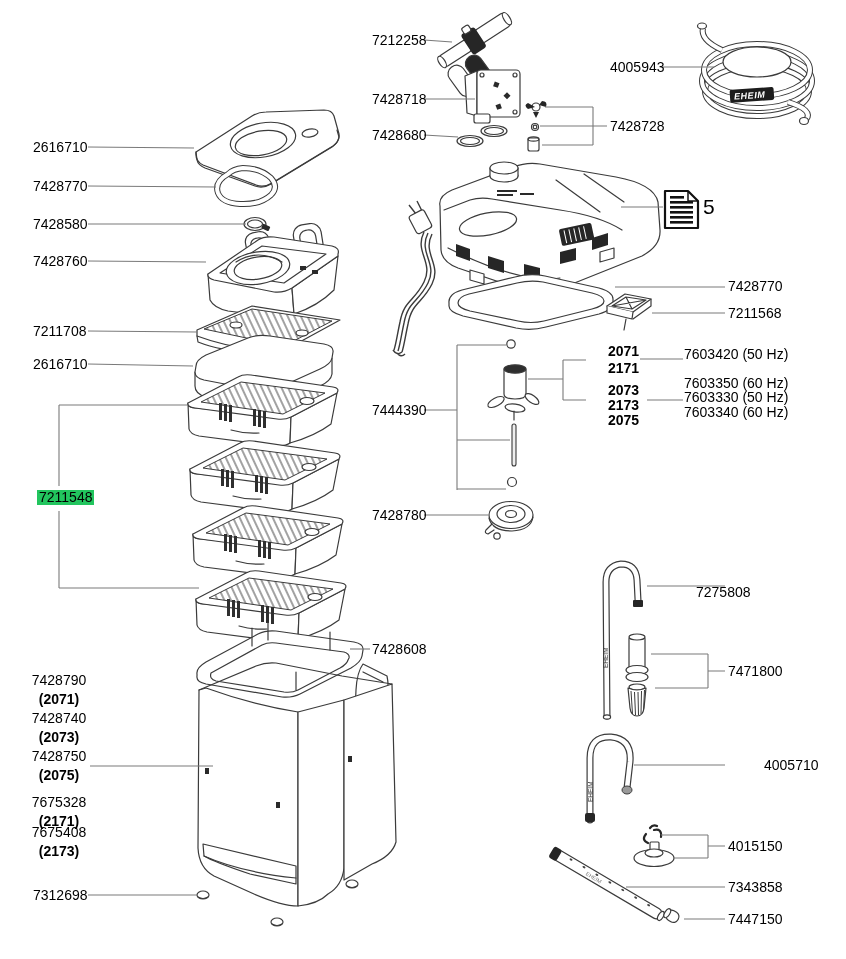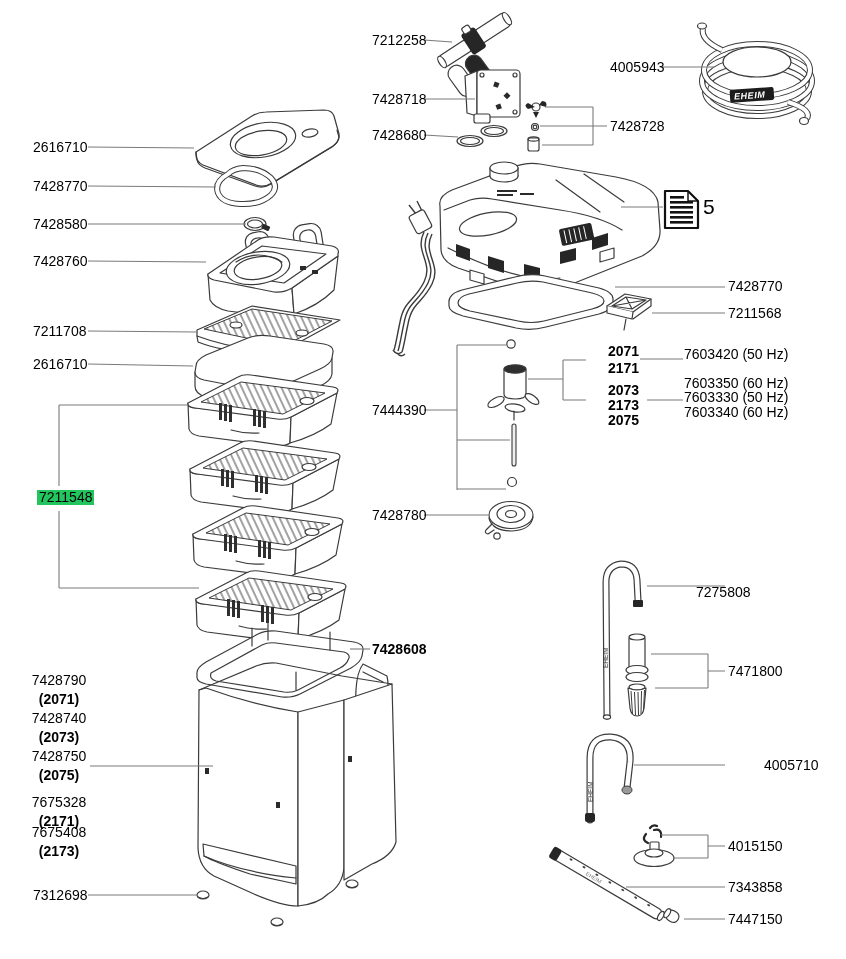--- a/index.html
+++ b/index.html
@@ -432,21 +432,21 @@
 <div class="lbl" style="left:372px;top:33px;">7212258</div>
 <div class="lbl" style="left:372px;top:92px;">7428718</div>
 <div class="lbl" style="left:372px;top:128px;">7428680</div>
 <div class="lbl" style="left:610px;top:60px;">4005943</div>
 <div class="lbl" style="left:610px;top:119px;">7428728</div>
 <div class="ref5" style="left:703px;top:196px;">5</div>
 <div class="lbl" style="left:728px;top:279px;">7428770</div>
 <div class="lbl" style="left:728px;top:306px;">7211568</div>
 <div class="lbl" style="left:372px;top:403px;">7444390</div>
 <div class="lbl" style="left:372px;top:508px;">7428780</div>
-<div class="lbl" style="left:372px;top:642px;font-weight:bold;">7428608</div>
+<div class="lbl" style="left:372px;top:642px;">7428608</div>
 <div class="lbl" style="left:696px;top:579px;margin-top:6px;">7275808</div>
 <div class="lbl" style="left:728px;top:664px;">7471800</div>
 <div class="lbl" style="left:764px;top:758px;">4005710</div>
 <div class="lbl" style="left:728px;top:839px;">4015150</div>
 <div class="lbl" style="left:728px;top:880px;">7343858</div>
 <div class="lbl" style="left:728px;top:912px;">7447150</div>
 
 <div class="lbl mdl" style="left:608px;top:344px;text-align:center;">2071</div>
 <div class="lbl mdl" style="left:608px;top:361px;">2171</div>
 <div class="lbl" style="left:684px;top:347px;">7603420 (50 Hz)</div>

